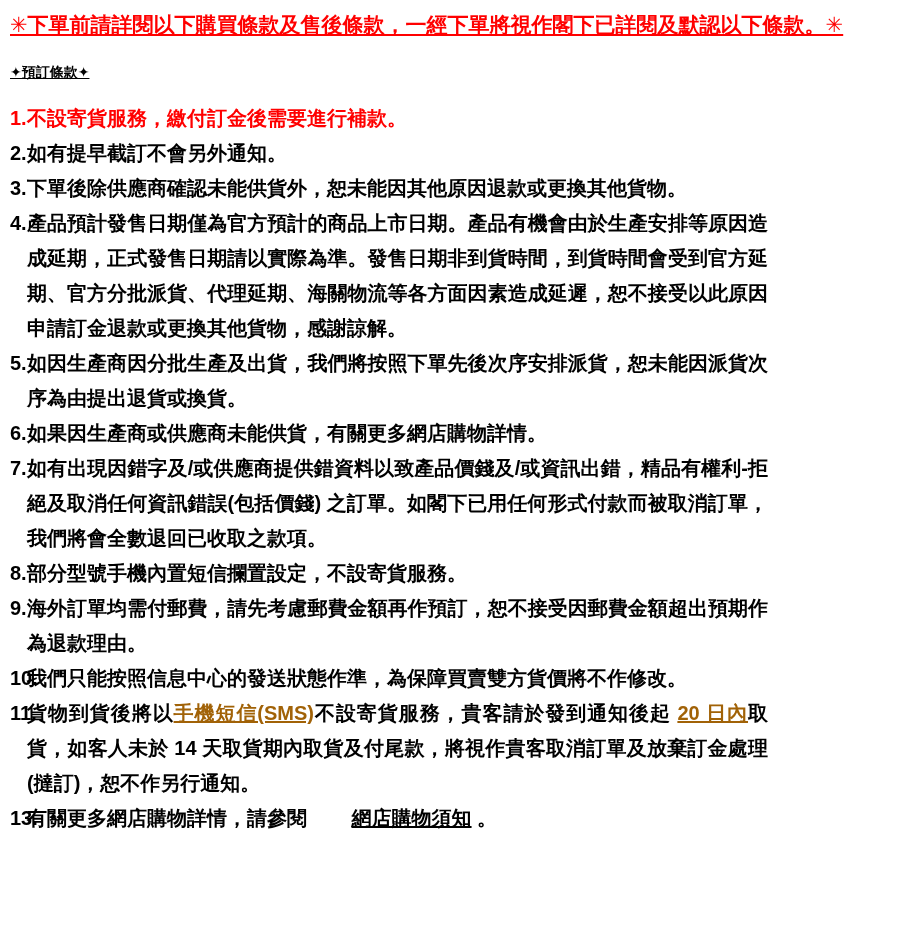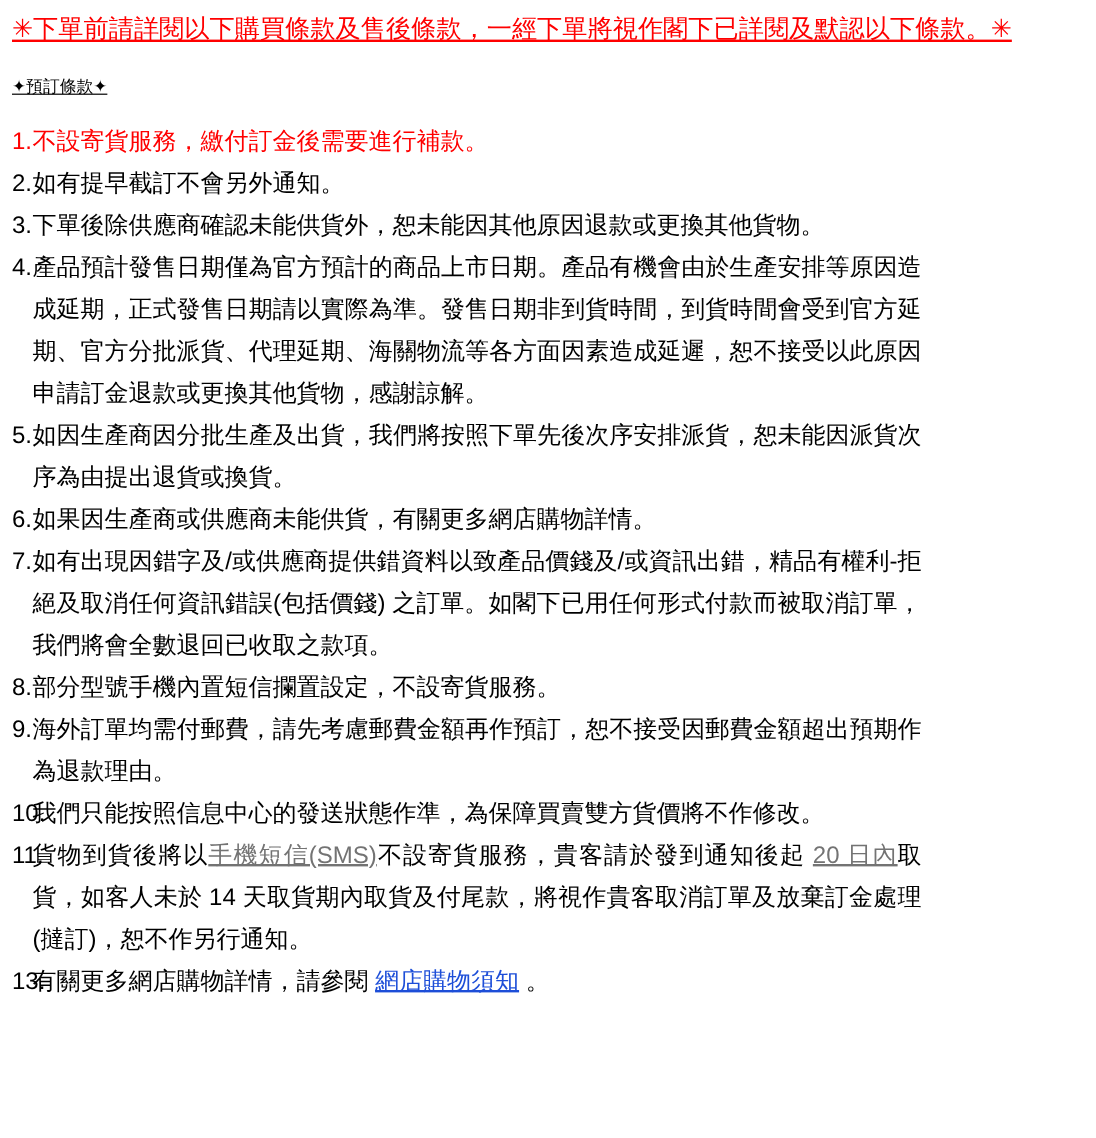--- a/index.html
+++ b/index.html
@@ -11,21 +11,21 @@
     width: 913px;
     height: 948px;
     overflow: hidden;
   }
   .doc {
     box-sizing: border-box;
     width: 782px;
     height: 948px;
     padding: 7px 14px 0 10px;
     font-family: "Liberation Sans", "DejaVu Sans", sans-serif;
-    font-weight: normal;
+    font-weight: bold;
     font-size: 20px;
     line-height: 35px;
     color: #000000;
   }
   .notice {
     color: #ff0000;
     font-size: 21px;
     text-decoration: underline;
     white-space: nowrap;
     margin: 0;
@@ -48,27 +48,28 @@
   }
   ol.terms li .num {
     position: absolute;
     left: 0;
     top: 0;
   }
   li.red-item {
     color: #ff0000;
   }
   .red-underline {
-    color: #737373;
+    color: #a16207;
     text-decoration: underline;
   }
   a.notice-link {
-    color: #1d4ed8;
+    color: #000000;
     text-decoration: underline;
     cursor: pointer;
+    margin-left: 39px;
   }
 </style>
 </head>
 <body>
 
 <div class="doc">
   <div class="notice">✳下單前請詳閱以下購買條款及售後條款，一經下單將視作閣下已詳閱及默認以下條款。✳</div>
   <div>
     <span class="section-title">✦預訂條款✦</span>
   </div>

